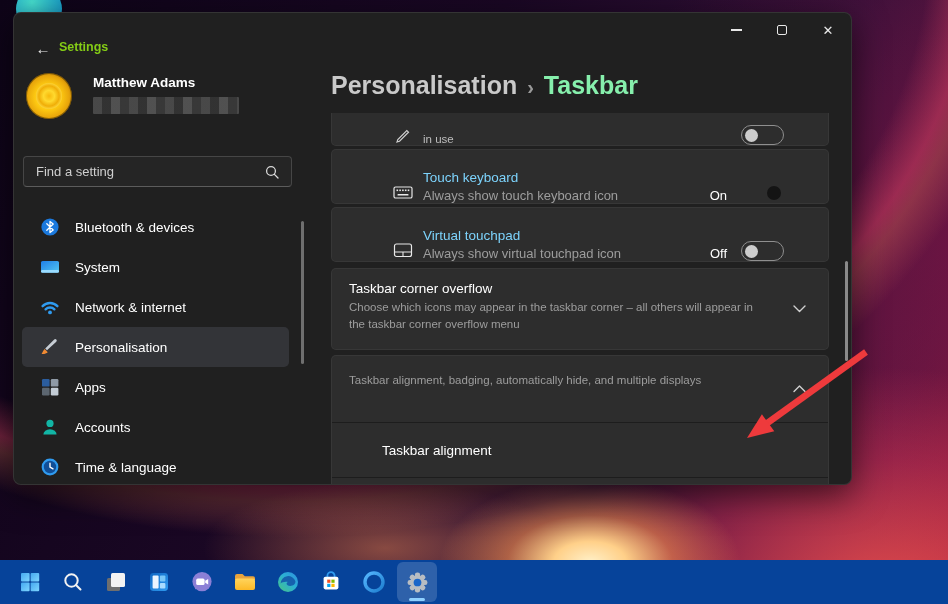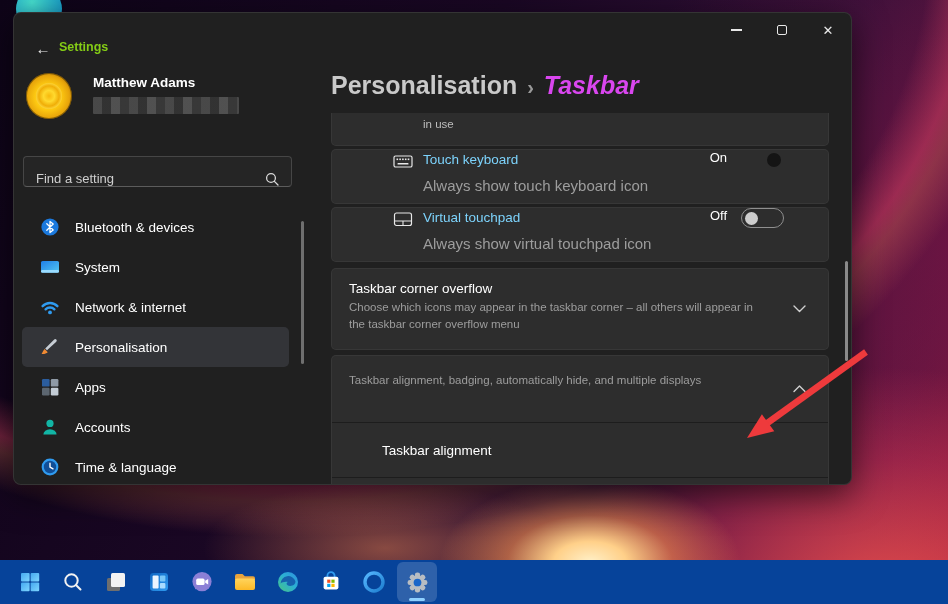--- a/index.html
+++ b/index.html
@@ -42,51 +42,51 @@
   .avatar::after { content:""; position:absolute; left:10px; top:10px; width:26px; height:26px; border-radius:50%;
     background:radial-gradient(circle at 50% 50%, #f7b90d 0%, #ffd92e 30%, #f0ae08 55%, #ffdd45 75%, #d89a08 100%); }
   .profile-name { position:absolute; left:79px; top:6px; font-size:13.5px; font-weight:700; color:#fff; }
   .profile-email { position:absolute; left:79px; top:28px; width:146px; height:17px; border-radius:1px;
     background:
       repeating-linear-gradient(90deg, rgba(90,90,90,.55) 0 9px, rgba(50,50,50,.55) 9px 18px, rgba(110,110,110,.5) 18px 27px, rgba(60,60,60,.55) 27px 36px),
       #333; filter:blur(.4px); }
 
   .searchbox { position:absolute; left:9px; top:143px; width:269px; height:31px;
     background:#252525; border:1px solid #464646; border-bottom-color:#5c5c5c; border-radius:4px;
-    display:flex; align-items:flex-end; }
+    display:flex; align-items:center; }
   .searchbox input { flex:1; background:transparent; border:none; outline:none; color:#e8e8e8;
     font-size:13px; padding:0 8px 0 12px; font-family:inherit; }
   .searchbox input::placeholder { color:#cfcfcf; }
   .search-glyph { margin-right:12px; display:flex; }
 
   .nav { position:absolute; left:0; top:194px; width:300px; }
   .nav-item { position:relative; margin:0 0 0 8px; width:267px; height:40px; border-radius:5px;
     display:flex; align-items:center; cursor:pointer; color:#fff; }
   .nav-item .nicon { width:20px; height:20px; margin-left:18px; display:flex; }
   .nav-item .nlabel { margin-left:15px; font-size:13.5px; }
   .nav-item.selected { background:#333438; }
   .nav-item.selected::before { content:""; position:absolute; left:0; top:12px; width:3px; height:16px;
     border-radius:2px; background:var(--accent); }
   .side-scrollbar { position:absolute; left:287px; top:208px; width:3px; height:143px; border-radius:2px; background:#6f6f6f; }
 
   
   .breadcrumb { position:absolute; left:317px; top:58px; font-size:25px; font-weight:700; }
   .breadcrumb .parent { color:#c9c9c9; cursor:pointer; }
   .breadcrumb .sep { color:#9a9a9a; font-size:20px; padding:0 10px; }
-  .breadcrumb .current { color:#d946ef;font-style:italic; }
+  .breadcrumb .current { color:#86efac; }
 
   .content-viewport { position:absolute; left:317px; top:100px; width:498px; height:373px; overflow:hidden; }
   .card { background:#2d2d2d; border:1px solid rgba(255,255,255,.05); border-radius:5px; width:498px; }
-  .row-card { height:55px; display:flex; align-items:flex-start; }
+  .row-card { height:55px; display:flex; align-items:flex-end; }
   .first-partial { margin-top:-22px; }
   .gap3 { height:3px; } .gap6 { height:6px; } .gap5 { height:5px; }
   .row-icon { width:22px; height:22px; margin-left:60px; display:flex; color:#e8e8e8; flex:0 0 auto; }
   .row-text { margin-left:9px; flex:1; }
   .row-title { font-size:13.5px; color:#7dd3fc; }
-  .row-sub { font-size:15px; color:#9d9d9d; margin-top:9px; }
+  .row-sub { font-size:13px; color:#9d9d9d; margin-top:2px; }
   .row-state { font-size:13px; color:#fff; margin-right:14px; }
   .toggle { width:43px; height:20px; border-radius:10px; margin-right:44px; position:relative; cursor:pointer; flex:0 0 auto; }
   .toggle.on { background:var(--accent); }
   .toggle.on::after { content:""; position:absolute; right:3px; top:3px; width:14px; height:14px; border-radius:50%; background:#141414; }
   .toggle.off { border:1px solid #8f8f8f; }
   .toggle.off::after { content:""; position:absolute; left:3px; top:2.5px; width:13px; height:13px; border-radius:50%; background:#cdcdcd; }
 
   .exp-card { padding:0; }
   .exp-head { position:relative; padding:13px 60px 13px 17px; cursor:pointer; }
   .exp-head.tall { height:80px; padding-top:12px; }

